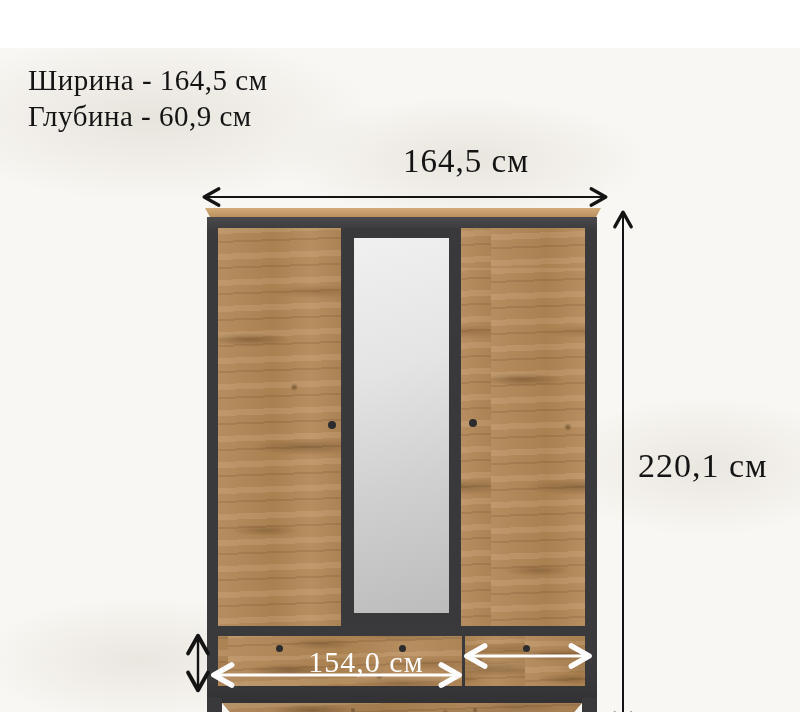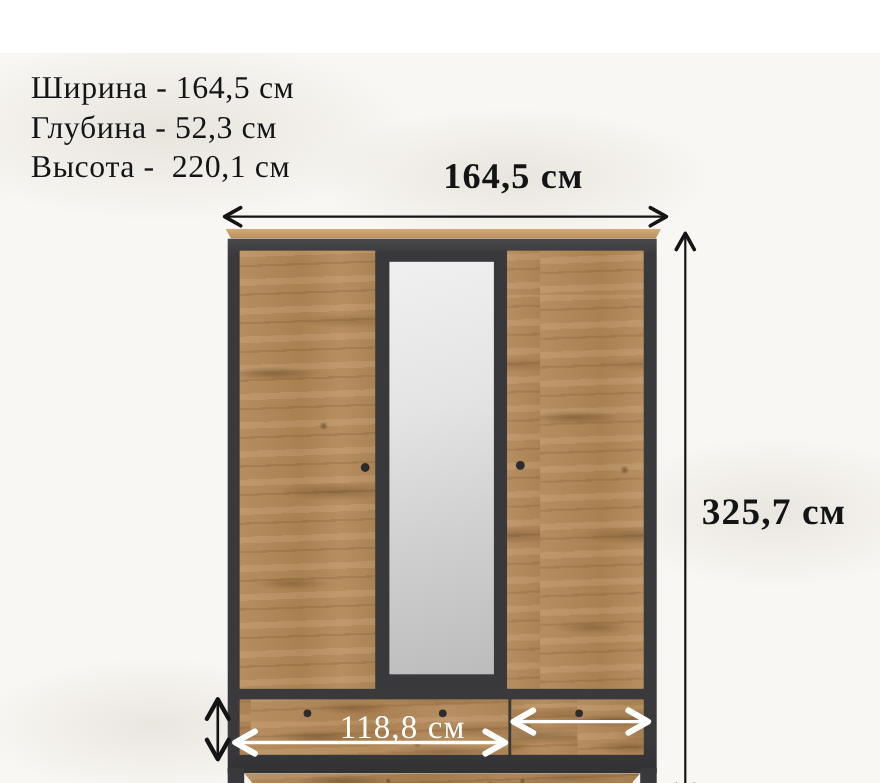--- a/index.html
+++ b/index.html
@@ -13,21 +13,21 @@
       radial-gradient(ellipse 320px 120px at 150px 70px, rgba(205,198,188,.40), rgba(205,198,188,0) 70%),
       radial-gradient(ellipse 260px 90px at 465px 112px, rgba(205,198,188,.38), rgba(205,198,188,0) 70%),
       radial-gradient(ellipse 220px 100px at 705px 418px, rgba(205,198,188,.35), rgba(205,198,188,0) 70%),
       radial-gradient(ellipse 230px 90px at 140px 612px, rgba(205,198,188,.35), rgba(205,198,188,0) 70%);
     margin-top: 48px;
   }
   .abs{position:absolute;}
   
   .specs{left:28px;top:14px;color:#141414;}
   .spec-line{font-size:29px;line-height:36px;white-space:pre;letter-spacing:.5px;}
-  .dim{color:#141414;letter-spacing:1px;font-weight:bold;}
+  .dim{color:#141414;letter-spacing:1px;}
   .dim-top{left:403px;top:95px;font-size:33px;}
   .dim-right{left:638px;top:399px;font-size:34px;}
   .dim-drawer-h{left:80px;top:595px;width:110px;font-size:29px;text-align:right;}
   .dim-white{color:#ffffff;text-align:center;letter-spacing:1px;}
   .dim-w1{left:286px;top:597px;width:160px;font-size:30px;}
   .dim-w2{left:451px;top:614px;width:140px;font-size:29px;}
   
   .topboard{
     left:205px;top:160px;width:396px;height:9px;
     background:linear-gradient(#d2ab77,#b98f5f);
@@ -71,22 +71,21 @@
   .skirt-dot{width:4px;height:4px;border-radius:50%;background:rgba(60,40,20,.35);}
   .arrows{left:0;top:0;pointer-events:none;}
 </style>
 </head>
 <body>
 
 <div class="canvas">
 
   <div class="abs specs">
     <div class="spec-line">Ширина - 164,5 см</div>
-    <div class="spec-line">Глубина - 52,3 см</div>
-    <div class="spec-line">Высота -  220,1 см</div>
+    <div class="spec-line">Глубина - 60,9 см</div>
   </div>
 
   <div class="abs topboard"></div>
   <div class="abs body"></div>
   <div class="abs wood door-left"></div>
   <div class="abs door-mid"></div>
   <div class="abs mirror"></div>
   <div class="abs wood door-right"></div>
   <div class="abs knob knob-door" style="left:328px;top:373px;"></div>
   <div class="abs knob knob-door" style="left:469px;top:371px;"></div>
@@ -95,22 +94,22 @@
   <div class="abs knob knob-drawer" style="left:276px;top:597px;"></div>
   <div class="abs knob knob-drawer" style="left:399px;top:597px;"></div>
   <div class="abs knob knob-drawer" style="left:523px;top:597px;"></div>
   <div class="abs leg leg-left"></div>
   <div class="abs leg leg-right"></div>
   <div class="abs wood skirt"></div>
   <div class="abs skirt-dot" style="left:351px;top:660px;"></div>
   <div class="abs skirt-dot" style="left:473px;top:660px;"></div>
 
   <div class="abs dim dim-top">164,5 см</div>
-  <div class="abs dim dim-right">325,7 см</div>
-  <div class="abs dim-white dim-w1">118,8 см</div>
+  <div class="abs dim dim-right">220,1 см</div>
+  <div class="abs dim-white dim-w1">154,0 см</div>
 
   <svg class="abs arrows" width="800" height="712" viewBox="0 0 800 712">
     <defs>
       <marker id="mb" viewBox="0 0 12 12" refX="9" refY="6" markerWidth="11" markerHeight="11" orient="auto-start-reverse">
         <path d="M2,1.5 L10,6 L2,10.5" fill="none" stroke="#141414" stroke-width="1.8" stroke-linecap="round" stroke-linejoin="round"></path>
       </marker>
       <marker id="mw" viewBox="0 0 12 12" refX="9" refY="6" markerWidth="9" markerHeight="9" orient="auto-start-reverse">
         <path d="M2,1.5 L10,6 L2,10.5" fill="none" stroke="#ffffff" stroke-width="2.4" stroke-linecap="round" stroke-linejoin="round"></path>
       </marker>
     </defs>

